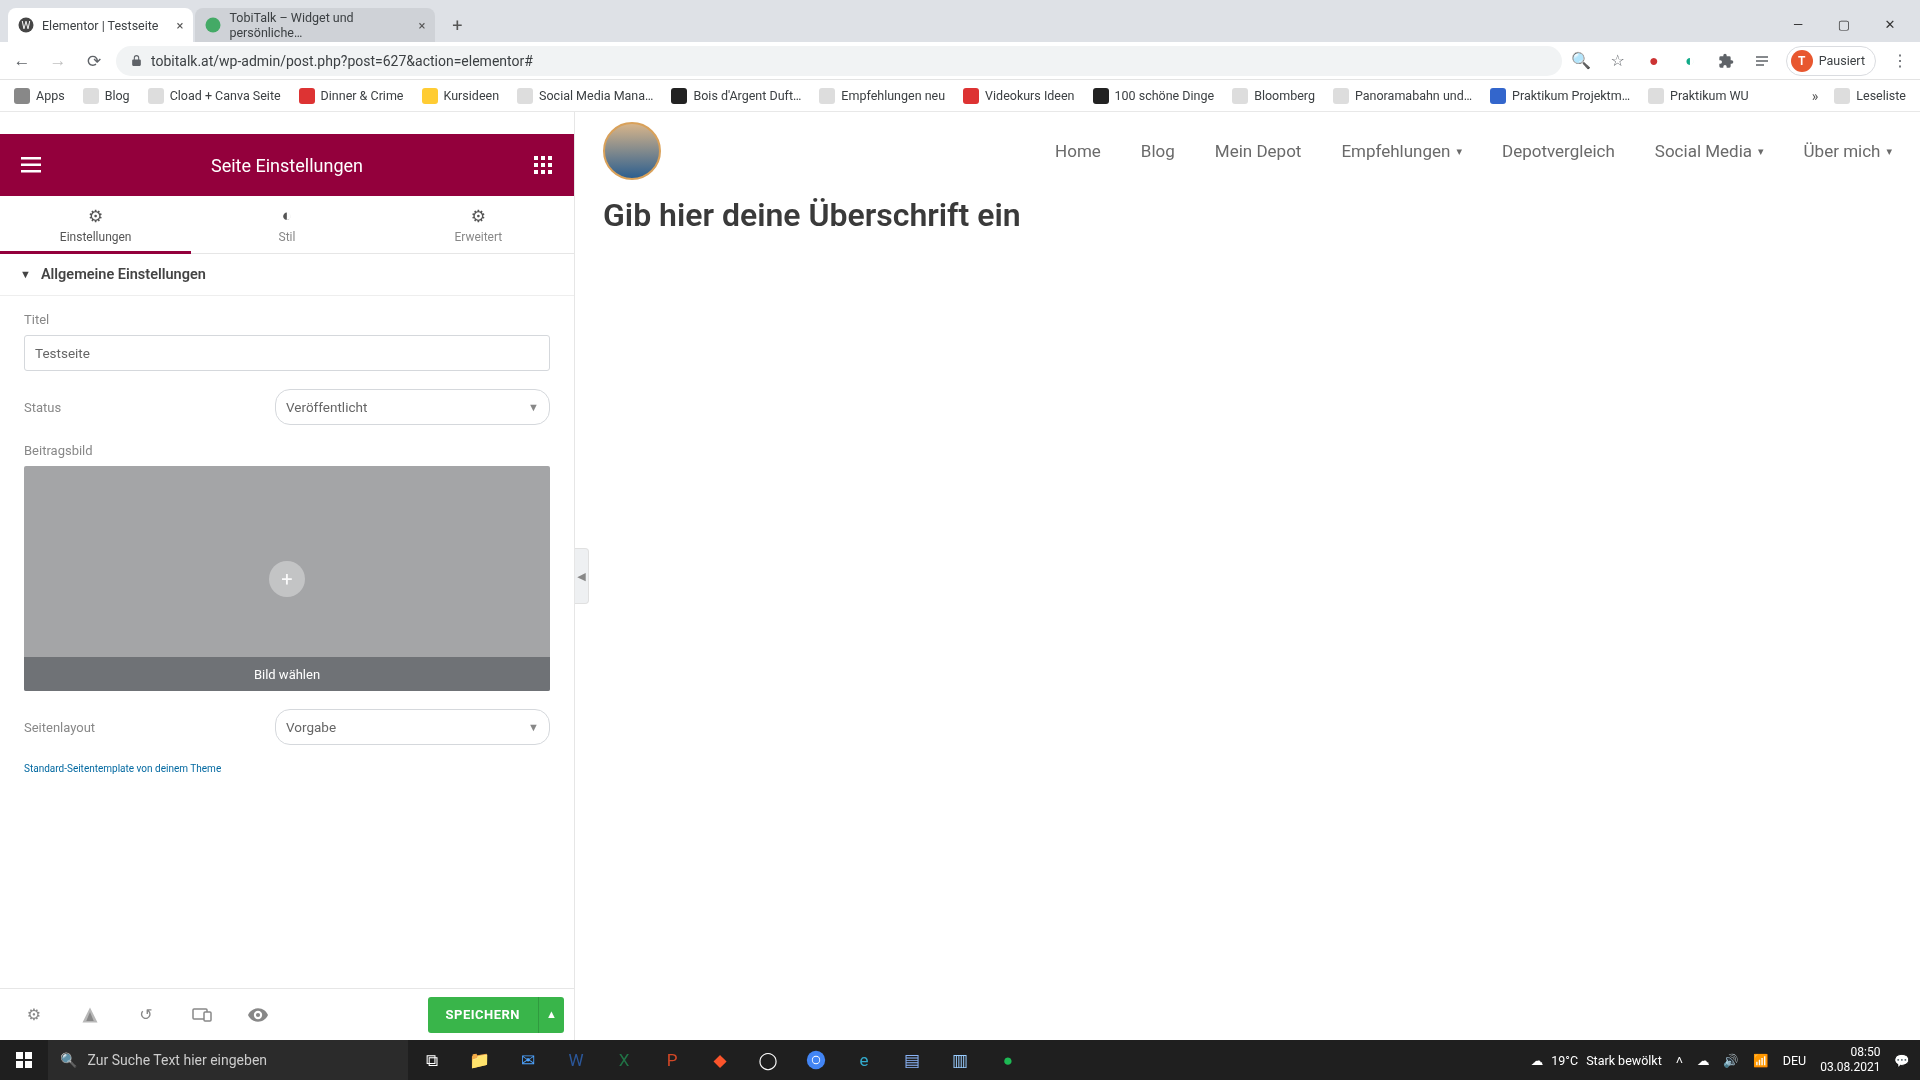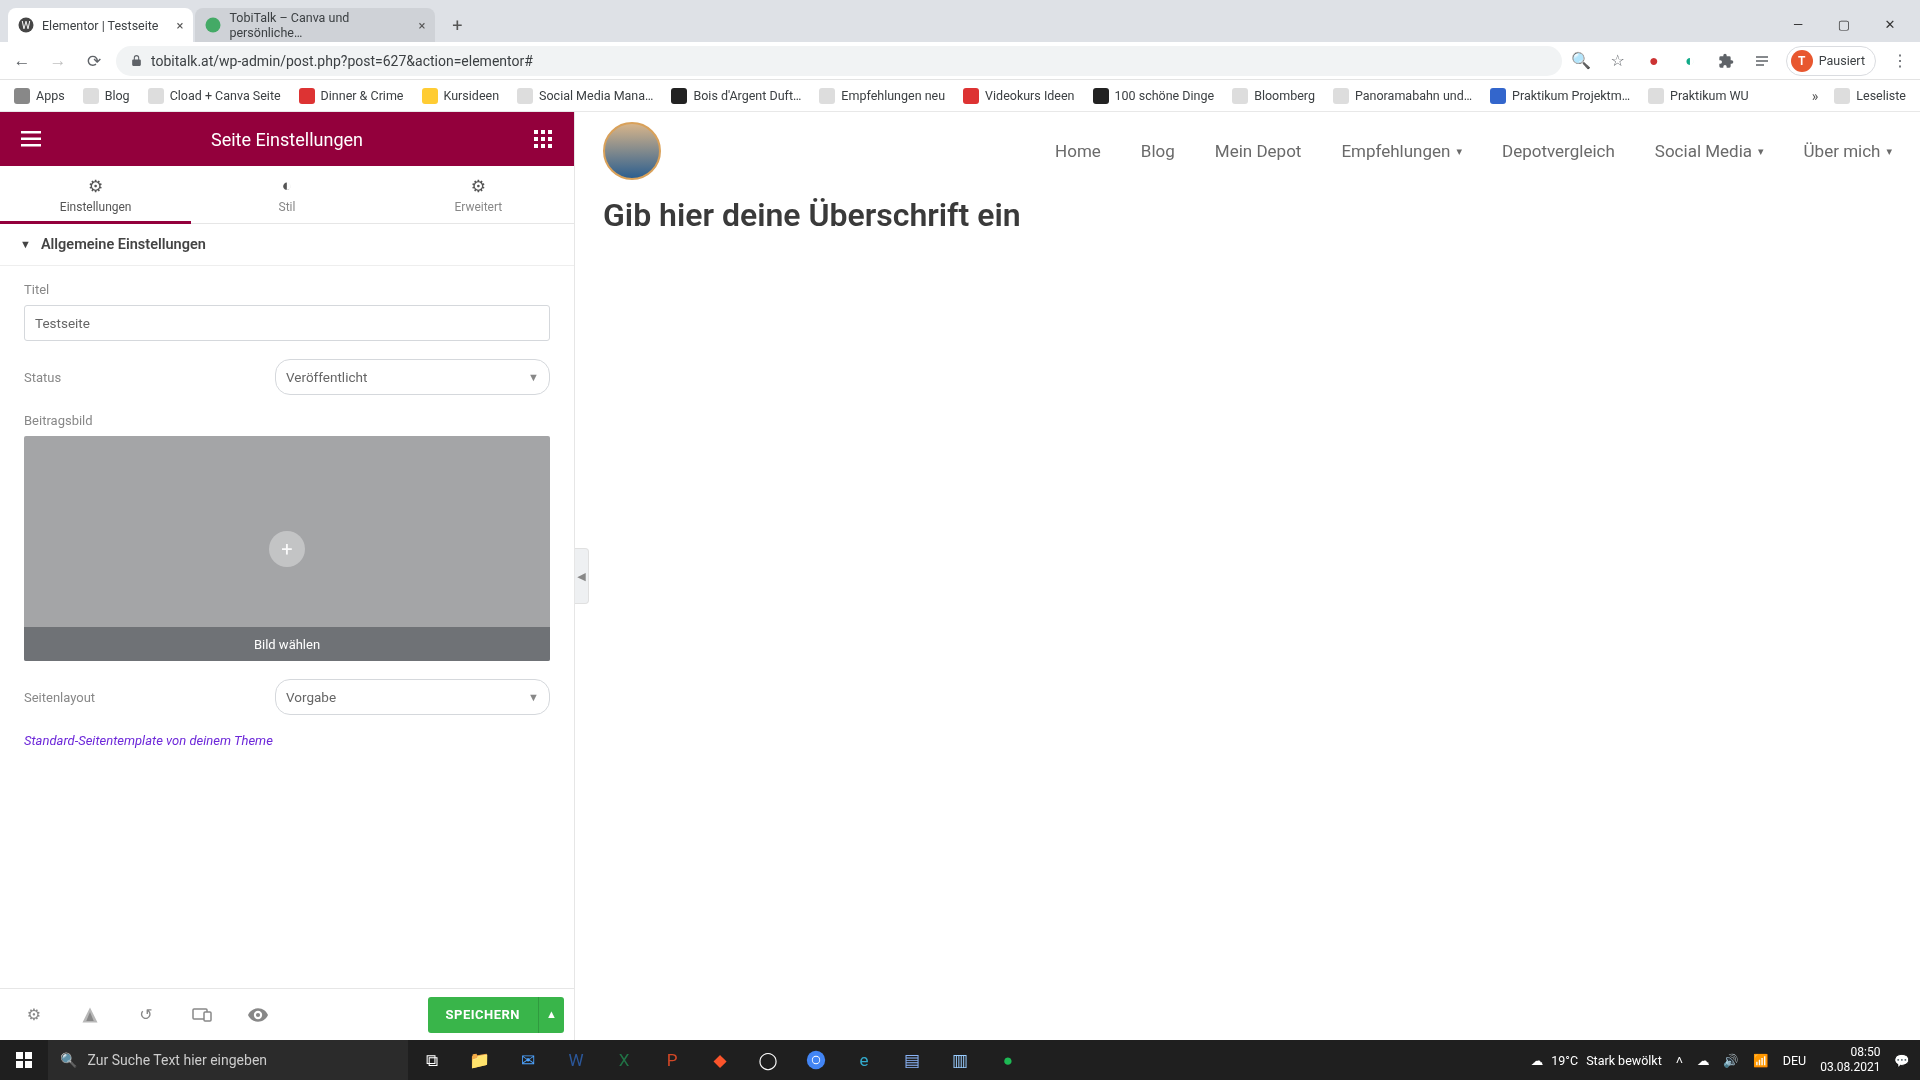--- a/index.html
+++ b/index.html
@@ -26,21 +26,21 @@
 
 .bookbar { height:32px; background:#fff; display:flex; align-items:center; padding:0 8px; gap:6px; border-bottom:1px solid #e8e8e8; font-size:12.5px; color:#3c4043; overflow:hidden; }
 .bookm { display:flex; align-items:center; gap:6px; padding:3px 6px; border-radius:4px; white-space:nowrap; }
 .bookm .bico { width:16px; height:16px; background:#ddd; border-radius:3px; display:inline-block; }
 
 
 .content { flex:1; display:flex; position:relative; background:#fff; }
 
 
 .sidebar { width:575px; border-right:1px solid #e6e6e6; display:flex; flex-direction:column; background:#fff; }
-.sb-header { height:54px; background:#93003c; color:#fff; display:flex; align-items:center; justify-content:space-between; padding:0 16px; }
+.sb-header { height:62px; background:#93003c; color:#fff; display:flex; align-items:center; justify-content:space-between; padding:0 16px;margin-top:22px; }
 .sb-header .hbtn { width:30px; height:30px; display:flex; align-items:center; justify-content:center; font-size:18px; }
 .sb-title { font-size:18px; font-weight:400; }
 .sb-tabs { display:flex; height:58px; border-bottom:1px solid #e6e6e6; background:#fff; }
 .sb-tab { flex:1; display:flex; flex-direction:column; align-items:center; justify-content:center; gap:4px; font-size:12px; color:#888; cursor:pointer; }
 .sb-tab.active { color:#555; position:relative; }
 .sb-tab.active::after { content:""; position:absolute; bottom:-1px; left:0; right:0; height:3px; background:#93003c; }
 .sb-tab .tico { font-size:17px; color:#555; }
 
 .sb-body { flex:1; overflow:auto; padding:0; }
 .section-hdr { height:42px; background:#fff; display:flex; align-items:center; padding:0 20px; gap:10px; font-size:14.5px; font-weight:600; color:#444; border-bottom:1px solid #eee; }
@@ -50,21 +50,21 @@
 .flabel { font-size:13px; color:#888; margin-bottom:8px; display:block; }
 .finput { width:100%; height:36px; border:1px solid #d5d8dc; border-radius:3px; padding:0 10px; font-size:13.5px; color:#666; background:#fff; }
 .row { display:flex; align-items:center; justify-content:space-between; }
 .fselect { width:275px; height:36px; border:1px solid #d5d8dc; border-radius:15px; padding:0 10px; font-size:13.5px; color:#666; background:#fff; display:flex; align-items:center; justify-content:space-between; }
 .imgpick { width:100%; height:225px; background:#a4a5a7; border-radius:2px; position:relative; display:flex; align-items:center; justify-content:center; overflow:hidden; }
 .imgpick .plus { width:36px; height:36px; border-radius:50%; background:rgba(255,255,255,.35); display:flex; align-items:center; justify-content:center; color:rgba(255,255,255,.9); font-size:20px; }
 .imgpick .caption { position:absolute; bottom:0; left:0; right:0; height:34px; background:#6f7276; color:#fff; font-size:13px; display:flex; align-items:center; justify-content:center; }
 .toggle { width:54px; height:20px; border:1px solid #d5d8dc; border-radius:10px; position:relative; background:#fff; }
 .toggle .knob { position:absolute; right:1px; top:1px; width:24px; height:16px; background:#eee; border-radius:8px; font-size:8px; color:#aaa; display:flex; align-items:center; justify-content:center; }
 .help { font-size:12.5px; color:#9aa0a6; font-style:italic; line-height:1.5; margin-top:-4px; margin-bottom:16px; }
-.help2 { font-size:13px; color:#6d28d9; font-style:italic; }
+.help2 { font-size:10px; color:#0369a1; }
 
 .sb-footer { height:52px; border-top:1px solid #e6e6e6; display:flex; align-items:center; padding:0 10px; gap:8px; }
 .fbtn { width:48px; height:40px; display:flex; align-items:center; justify-content:center; color:#888; font-size:16px; }
 .savebtn { margin-left:auto; display:flex;padding-left:38px; }
 .savebtn .main { height:36px; background:#39b54a; color:#fff; font-size:13px; font-weight:700; letter-spacing:.5px; padding:0 18px; display:flex; align-items:center; border-radius:3px 0 0 3px; }
 .savebtn .more { width:26px; height:36px; background:#39b54a; border-left:1px solid rgba(0,0,0,.15); border-radius:0 3px 3px 0; display:flex; align-items:center; justify-content:center; color:#fff; font-size:11px; }
 
 .collapse-handle { position:absolute; left:575px; top:50%; transform:translateY(-50%); width:14px; height:56px; background:#eef0f2; border:1px solid #e0e0e0; border-left:none; border-radius:0 4px 4px 0; display:flex; align-items:center; justify-content:center; font-size:11px; color:#888; }
 
 
@@ -109,21 +109,21 @@
       </span>
       <span>Elementor | Testseite</span>
       <span class="closex">×</span>
     </div>
     <div class="tab inactive">
       <span class="favicon">
         <svg width="16" height="16" viewBox="0 0 16 16">
             <circle cx="8" cy="8" r="7.5" fill="#4a6"></circle>
           </svg>
       </span>
-      <span>TobiTalk – Canva und persönliche…</span>
+      <span>TobiTalk – Widget und persönliche…</span>
       <span class="closex">×</span>
     </div>
     <div class="newtab">+</div>
     <div class="wincontrols">
       <div>—</div>
       <div>▢</div>
       <div>✕</div>
     </div>
   </div>
 

